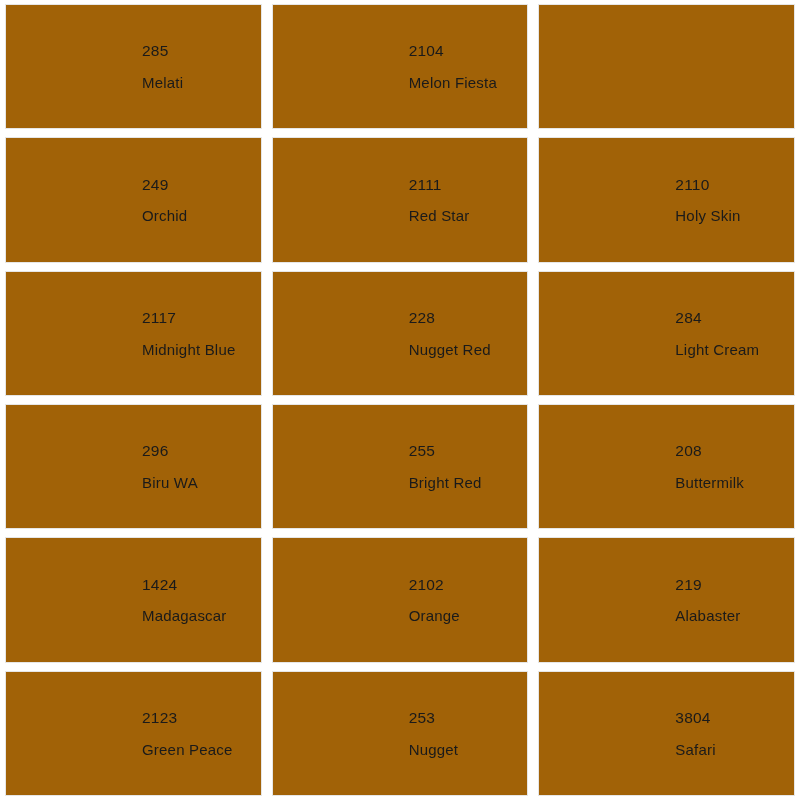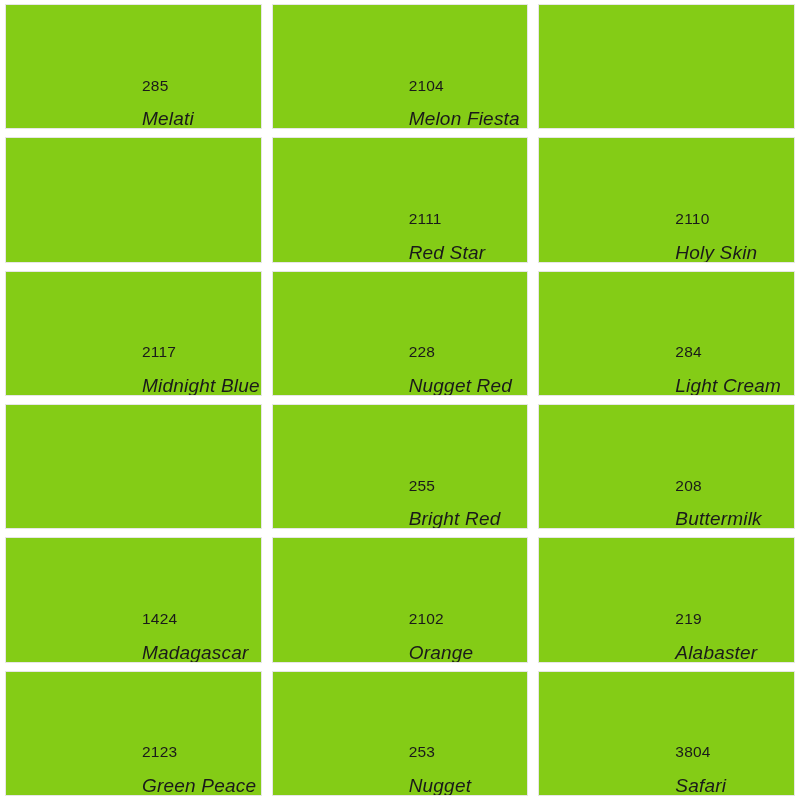--- a/index.html
+++ b/index.html
@@ -21,24 +21,24 @@
     width: 800px;
     height: 800px;
     box-sizing: border-box;
     gap: 0px;
   }
 
   .swatch-card {
     box-sizing: border-box;
     margin: 4px 5px;
     border: 1px solid #e6e6e6;
-    background: #84cc16;
+    background: #a16207;
     display: flex;
     flex-direction: row;
-    align-items: flex-end;
+    align-items: center;
     position: relative;
     overflow: hidden;
   }
 
   .swatch-chip-wrap {
     flex: 0 0 auto;
     display: flex;
     align-items: stretch;
     padding: 7px 0 7px 8px;
   }
@@ -60,26 +60,25 @@
   }
 
   .swatch-code {
     font-size: 15.5px;
     color: #1a1a1a;
     line-height: 1;
     letter-spacing: 0.2px;
   }
 
   .swatch-name {
-    font-size: 19px;
+    font-size: 15px;
     color: #1a1a1a;
     line-height: 1;
     letter-spacing: 0.2px;
     white-space: nowrap;
-    font-style: italic;
   }
 </style>
 </head>
 <body style="background: rgb(255, 255, 255);">
 
 <div id="swatch-grid">
     <div class="swatch-card">
       <div class="swatch-chip-wrap">
         <div class="swatch-chip" style="background-color: rgb(215, 204, 199);"></div>
       </div>
@@ -99,20 +98,24 @@
     </div>
     <div class="swatch-card">
       <div class="swatch-chip-wrap">
         <div class="swatch-chip" style="background-color: rgb(248, 224, 74);"></div>
       </div>
     </div>
     <div class="swatch-card">
       <div class="swatch-chip-wrap">
         <div class="swatch-chip" style="background-color: rgb(128, 113, 184);"></div>
       </div>
+      <div class="swatch-info">
+        <div class="swatch-code">249</div>
+        <div class="swatch-name">Orchid</div>
+      </div>
     </div>
     <div class="swatch-card">
       <div class="swatch-chip-wrap">
         <div class="swatch-chip" style="background-color: rgb(173, 73, 97);"></div>
       </div>
       <div class="swatch-info">
         <div class="swatch-code">2111</div>
         <div class="swatch-name">Red Star</div>
       </div>
     </div>
@@ -149,20 +152,24 @@
       </div>
       <div class="swatch-info">
         <div class="swatch-code">284</div>
         <div class="swatch-name">Light Cream</div>
       </div>
     </div>
     <div class="swatch-card">
       <div class="swatch-chip-wrap">
         <div class="swatch-chip" style="background-color: rgb(37, 80, 135);"></div>
       </div>
+      <div class="swatch-info">
+        <div class="swatch-code">296</div>
+        <div class="swatch-name">Biru WA</div>
+      </div>
     </div>
     <div class="swatch-card">
       <div class="swatch-chip-wrap">
         <div class="swatch-chip" style="background-color: rgb(186, 58, 44);"></div>
       </div>
       <div class="swatch-info">
         <div class="swatch-code">255</div>
         <div class="swatch-name">Bright Red</div>
       </div>
     </div>

